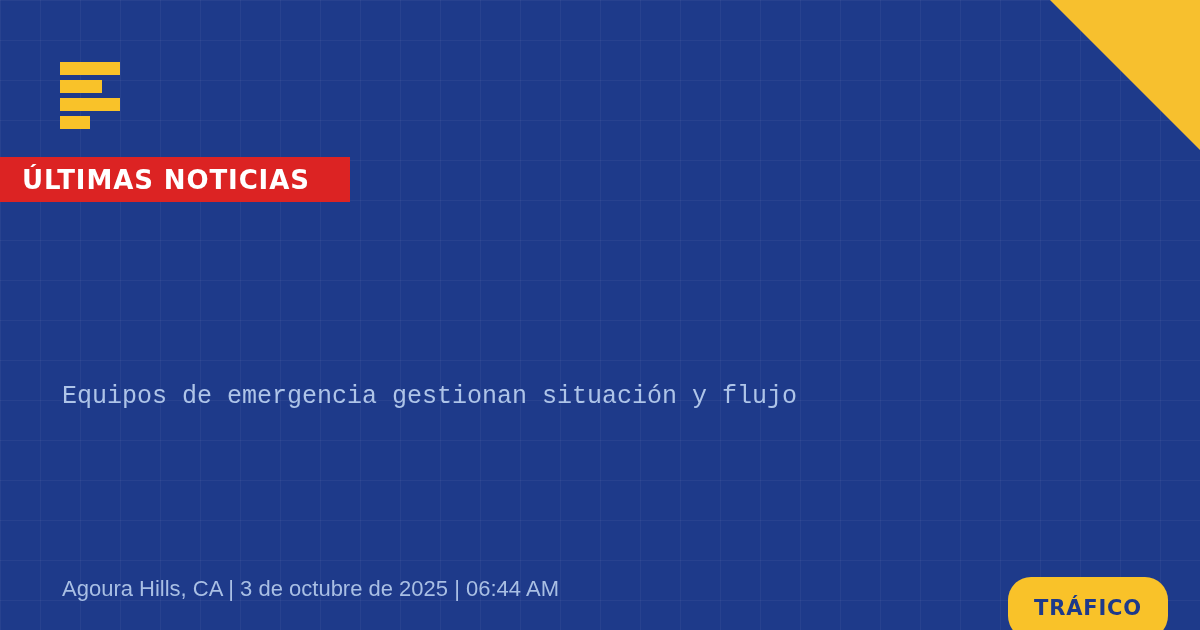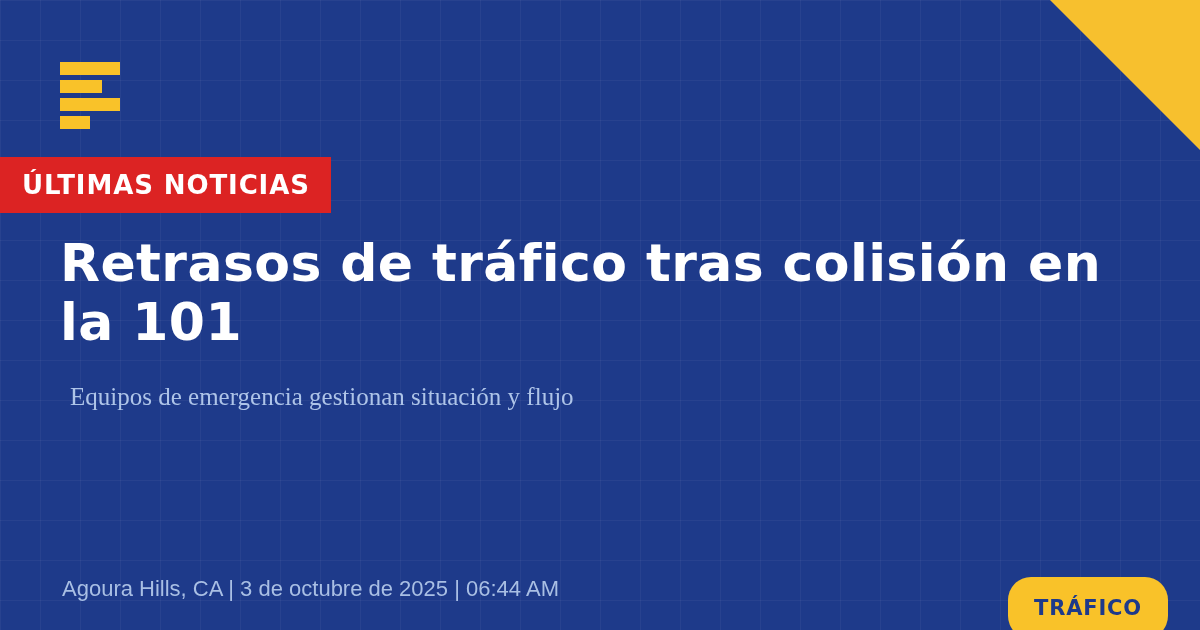--- a/index.html
+++ b/index.html
@@ -65,25 +65,25 @@
   .logo-bar.b1 { width: 60px; }
   .logo-bar.b2 { width: 42px; }
   .logo-bar.b3 { width: 60px; }
   .logo-bar.b4 { width: 30px; }
 
   
   .breaking-badge {
     position: absolute;
     left: 0;
     top: 157px;
-    height: 56px;
+    height: 45px;
     background: #dc2323;
     display: flex;
     align-items: center;
-    padding: 0 21px 0 22px;
+    padding: 0 40px 0 22px;
     z-index: 3;
   }
   .breaking-badge span {
     color: #ffffff;
     font-size: 26px;
     font-weight: bold;
     letter-spacing: 0.9px;
     line-height: 1;
     white-space: nowrap;
   }
@@ -106,22 +106,21 @@
   .subtitle {
     position: absolute;
     left: 62px;
     top: 381px;
     width: 900px;
     z-index: 3;
     color: #aec4e8;
     font-size: 25px;
     font-weight: normal;
     line-height: 1.3;
-    font-family: Liberation Serif, serif;
-    margin-left: 8px;
+    font-family: Liberation Mono, monospace;
   }
 
   
   .footer-meta {
     position: absolute;
     left: 62px;
     top: 576px;
     z-index: 3;
     color: #a9bfe4;
     font-size: 22px;
@@ -169,21 +168,20 @@
     <span class="logo-bar b1" style="width: 60px;"></span>
     <span class="logo-bar b2" style="width: 42px;"></span>
     <span class="logo-bar b3" style="width: 60px;"></span>
     <span class="logo-bar b4" style="width: 30px;"></span>
   </div>
 
   <div class="breaking-badge">
     <span>ÚLTIMAS NOTICIAS</span>
   </div>
 
-  <h1 class="headline">Retrasos de tráfico tras colisión en la 101</h1>
 
   <p class="subtitle">Equipos de emergencia gestionan situación y flujo</p>
 
   <div class="footer-meta">Agoura Hills, CA | 3 de octubre de 2025 | 06:44 AM</div>
 
   <div class="category-pill">
     <span>TRÁFICO</span>
   </div>
 
 </div>

